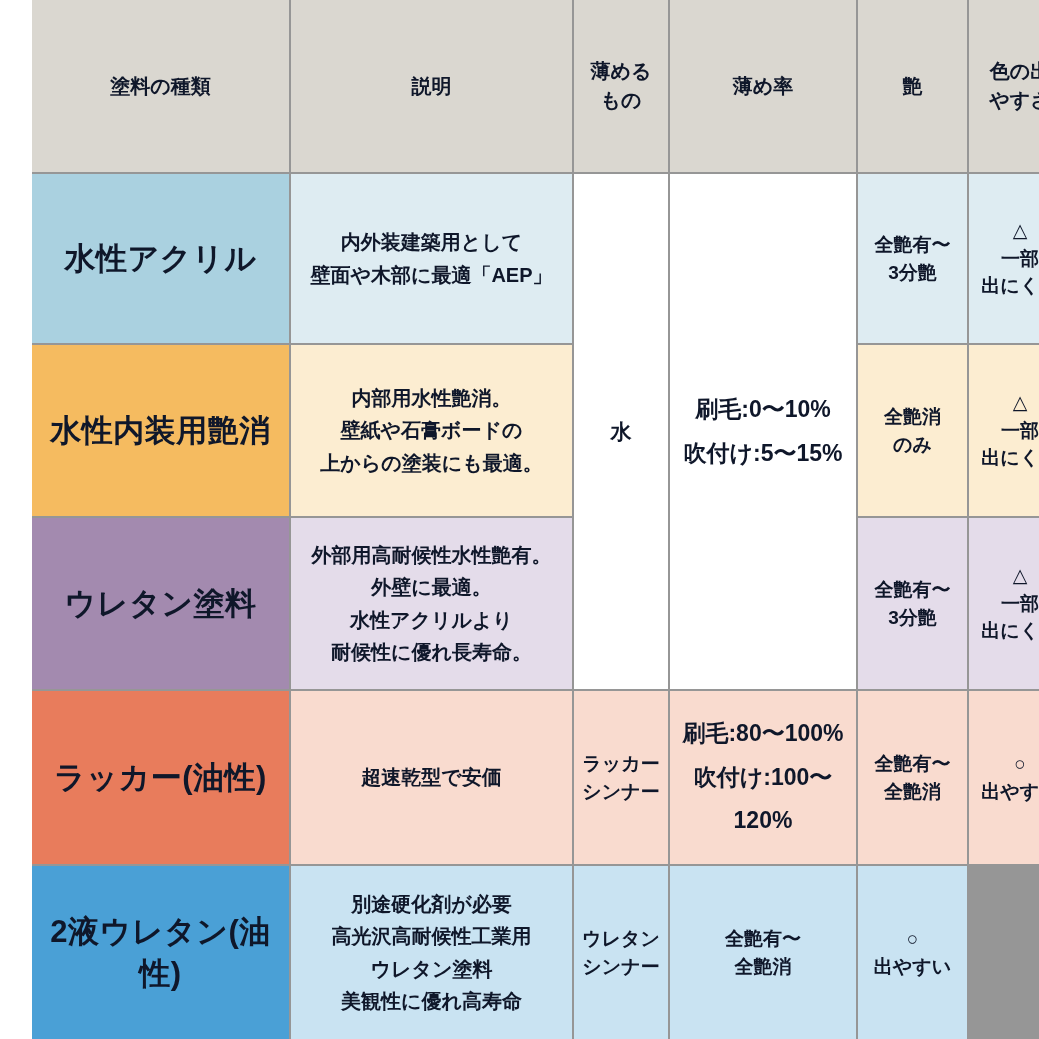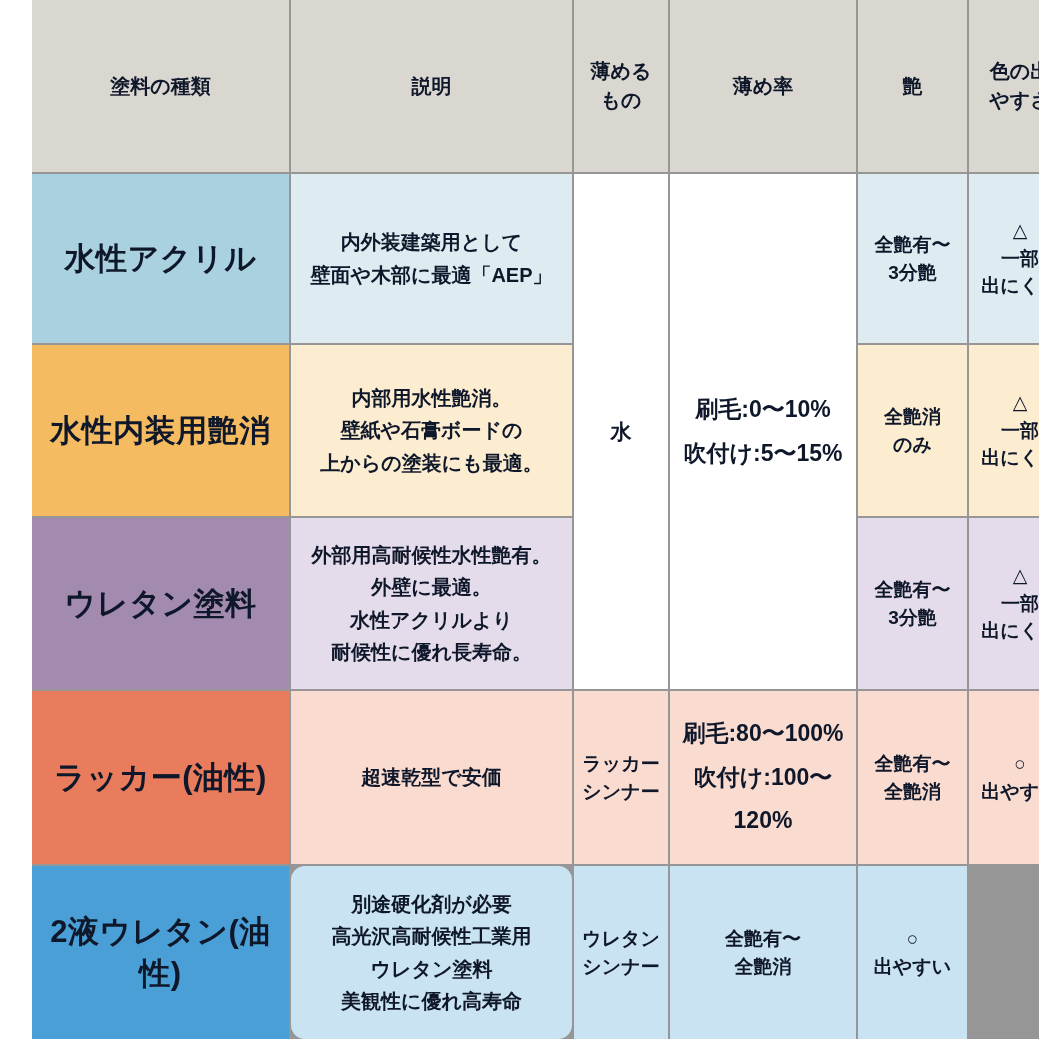--- a/index.html
+++ b/index.html
@@ -92,21 +92,21 @@
   <div class="cell cell-sm" style="background-color: rgb(249, 219, 207);">ラッカー
 シンナー</div>
   <div class="cell ratio" style="background-color: rgb(249, 219, 207);">刷毛:80〜100%
 吹付け:100〜120%</div>
   <div class="cell cell-sm" style="background-color: rgb(249, 219, 207);">全艶有〜
 全艶消</div>
   <div class="cell cell-sm" style="background-color: rgb(249, 219, 207);">○
 出やすい</div>
 
   <div class="cell name" style="background-color: rgb(74, 160, 214);">2液ウレタン(油性)</div>
-  <div class="cell desc" style="background-color: rgb(201, 227, 242); border-radius: 14px;">別途硬化剤が必要
+  <div class="cell desc" style="background-color: rgb(201, 227, 242);">別途硬化剤が必要
 高光沢高耐候性工業用
 ウレタン塗料
 美観性に優れ高寿命</div>
   <div class="cell cell-sm" style="background-color: rgb(201, 227, 242);">ウレタン
 シンナー</div>
   <div class="cell cell-sm" style="background-color: rgb(201, 227, 242);">全艶有〜
 全艶消</div>
   <div class="cell cell-sm" style="background-color: rgb(201, 227, 242);">○
 出やすい</div>
 

